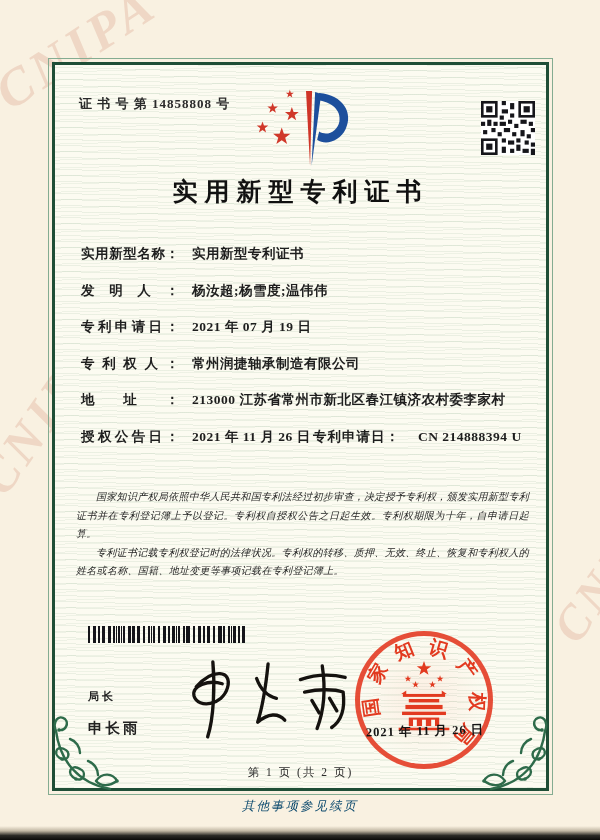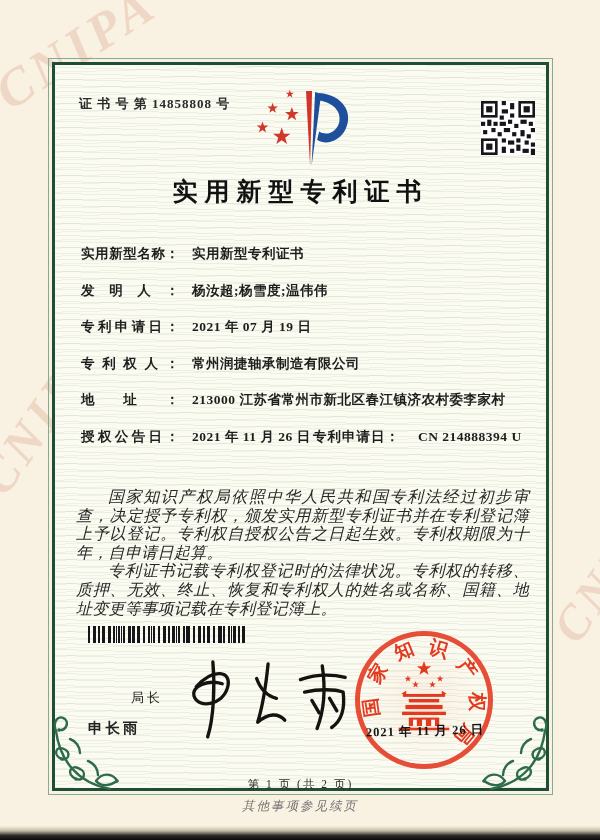--- a/index.html
+++ b/index.html
@@ -33,51 +33,51 @@
          font-size:25px;font-weight:700;color:#111;letter-spacing:7px;}
 
   .fields{position:absolute;left:26px;top:180px;width:440px;font-size:13.5px;color:#1e1e1e;}
   .frow{position:relative;white-space:nowrap;height:21px;margin-bottom:15.5px;font-weight:600;}
   .flabel{display:inline-block;width:98px;text-align:justify;text-align-last:justify;-moz-text-align-last:justify;}
   .fvalue{margin-left:13px;letter-spacing:0.5px;}
   .grantcol{position:absolute;left:232px;top:0;white-space:nowrap;}
   .grantcol .glabel{letter-spacing:1px;}
   .grantcol .fvalue{margin-left:18px;}
 
-  .paras{position:absolute;left:21px;right:17px;top:423px;font-size:16px;line-height:18.6px;
+  .paras{position:absolute;left:21px;right:17px;top:423px;font-size:10px;line-height:18.6px;
          color:#272727;text-align:justify;letter-spacing:0.3px;font-style:italic;}
   .paras p{margin:0;text-indent:2em;}
 
   .barcode{position:absolute;left:33px;top:561px;width:158px;height:17px;background-color:#fff0;
      background-image:
        repeating-linear-gradient(90deg,#15151a 0 2px,transparent 2px 5px),
        repeating-linear-gradient(90deg,#15151a 0 1px,transparent 1px 7px),
        repeating-linear-gradient(90deg,#15151a 0 1px,transparent 1px 11px);}
 
-  .director-title{position:absolute;left:33px;top:624px;font-size:13px;font-weight:400;color:#222;letter-spacing:3px;margin-left:43px;}
+  .director-title{position:absolute;left:33px;top:624px;font-size:11px;font-weight:700;color:#222;letter-spacing:3px;}
   .director-name{position:absolute;left:33px;top:654px;font-size:14.5px;font-weight:700;color:#222;letter-spacing:3px;}
   .signature{position:absolute;left:112px;top:588px;width:198px;height:100px;}
 
   .seal{position:absolute;left:300px;top:566px;width:138px;height:138px;}
   .seal-ring{position:absolute;inset:0;border:5px solid rgba(226,54,30,0.88);border-radius:50%;
              background:radial-gradient(rgba(255,70,40,0.07),rgba(255,70,40,0) 70%);}
   .seal-char{position:absolute;left:50%;top:50%;font-size:19px;font-weight:700;color:#e23a20;
              transform:translate(-50%,-50%) rotate(var(--a)) translateY(-53px);}
   .emblem{position:absolute;left:31px;top:24px;width:76px;height:88px;}
   .seal-date{position:absolute;left:294px;top:658px;width:152px;text-align:center;
              font-size:12.5px;font-weight:600;color:#141414;letter-spacing:1px;transform:rotate(-1.5deg);}
 
-  .pagenum{position:absolute;left:0;right:0;top:700px;text-align:center;font-size:11.5px;color:#2b2b2b;letter-spacing:2px;margin-top:12px;}
+  .pagenum{position:absolute;left:0;right:0;top:700px;text-align:center;font-size:11.5px;color:#2b2b2b;letter-spacing:2px;}
 
   .flourish{position:absolute;width:92px;height:92px;}
   .flourish.bl{left:-5px;bottom:-5px;}
   .flourish.br{right:-5px;bottom:-5px;transform:scaleX(-1);}
 
   .contnote{position:absolute;left:0;right:0;top:798px;text-align:center;
-            font-size:12.5px;color:#737373;letter-spacing:2px;font-style:italic;}
+            font-size:12.5px;color:#0c4a6e;letter-spacing:2px;font-style:italic;}
 
   .scan-edge{position:absolute;left:0;right:0;bottom:0;height:14px;
      background:linear-gradient(to bottom,rgba(125,112,88,0) 0%,rgba(125,112,88,0.45) 35%,#2b2a26 68%,#0b0b0a 100%);}
 </style>
 </head>
 <body>
 
 <div class="page">
 
   <div class="wm wm1">CNIPA</div>

